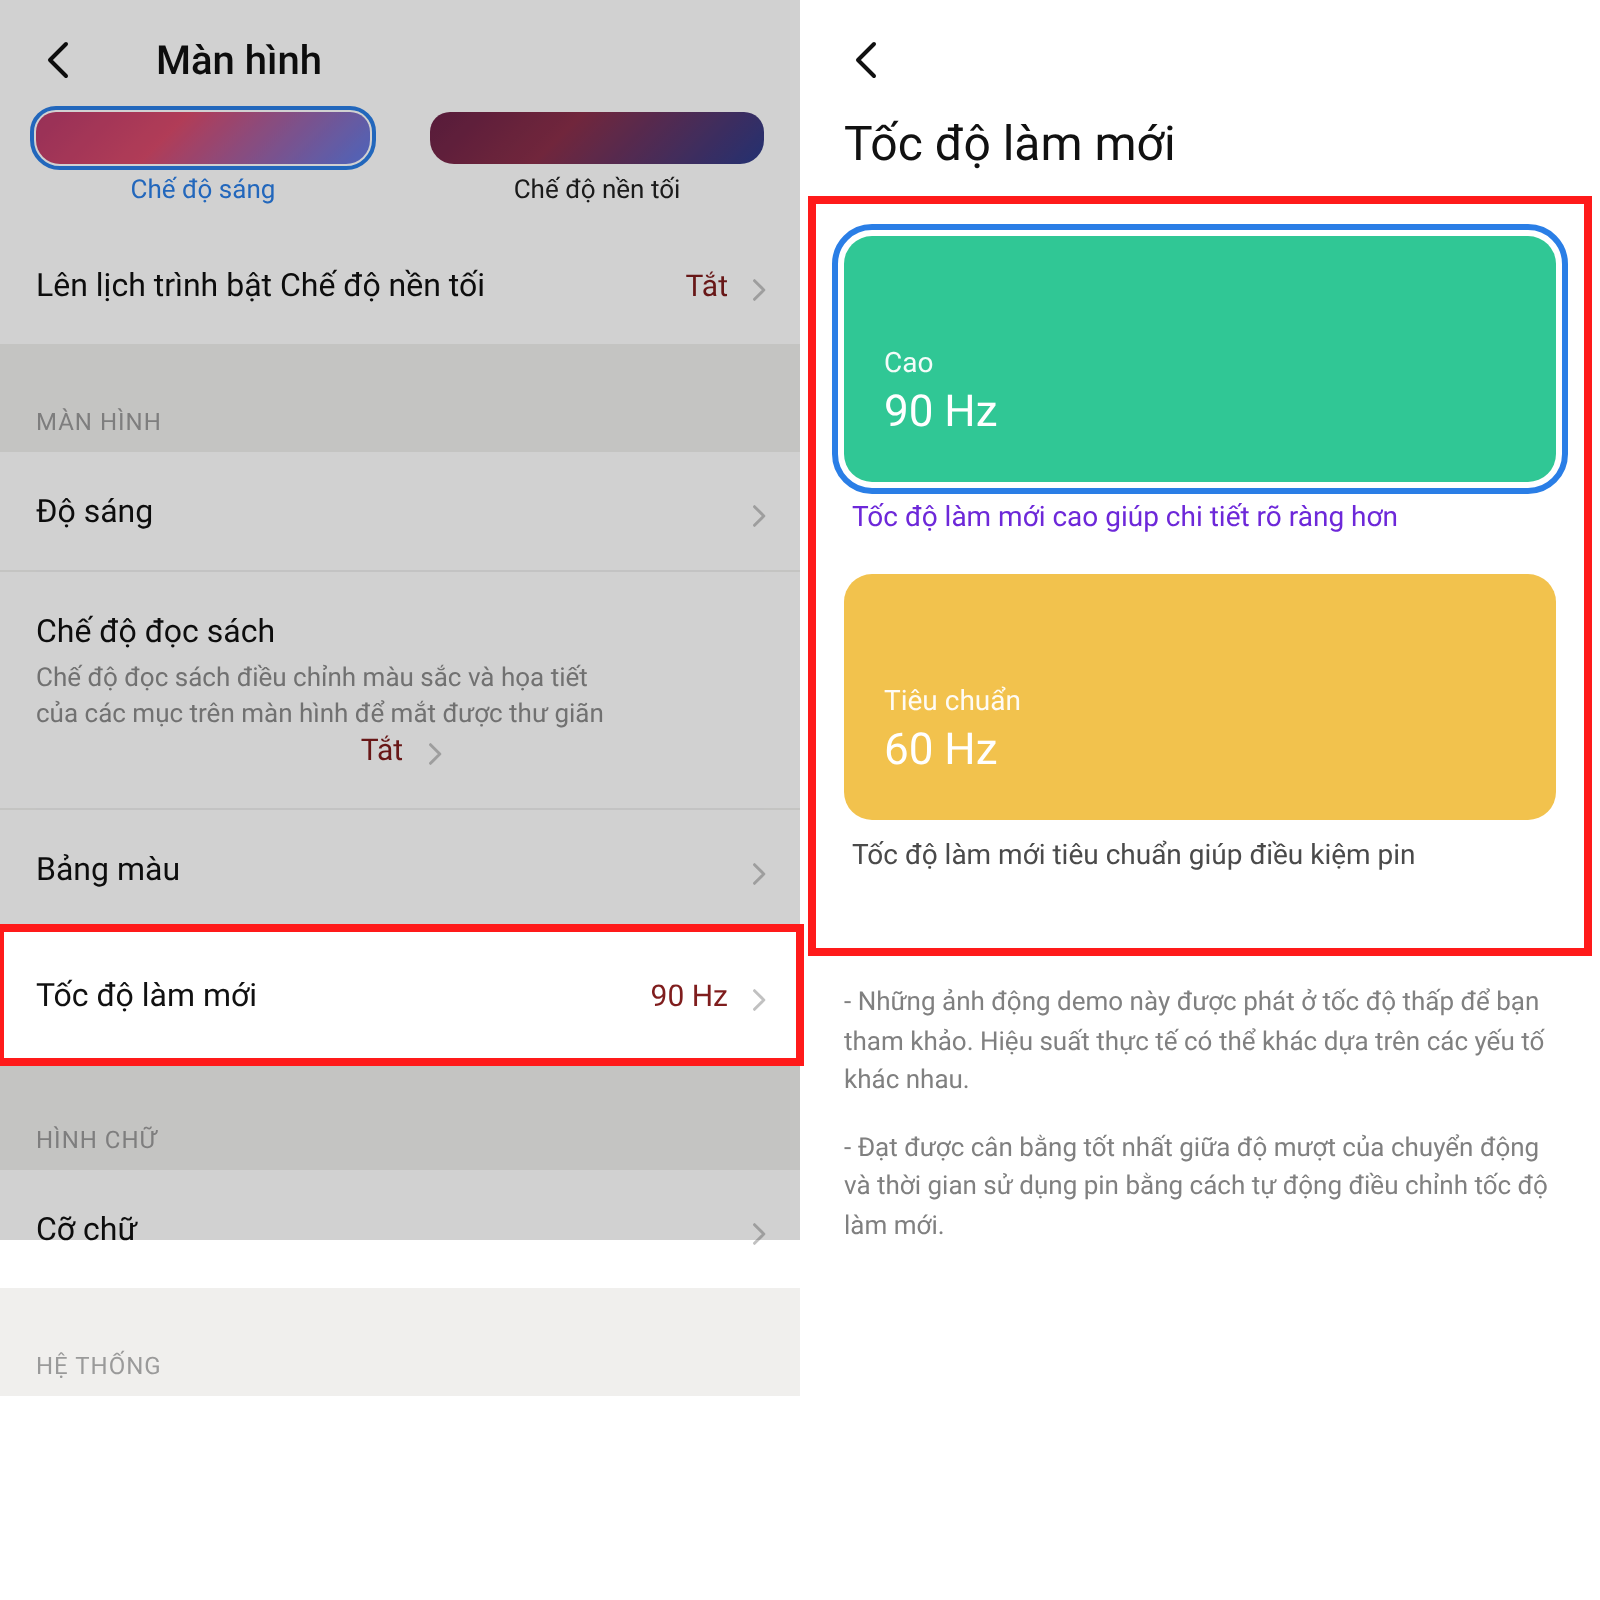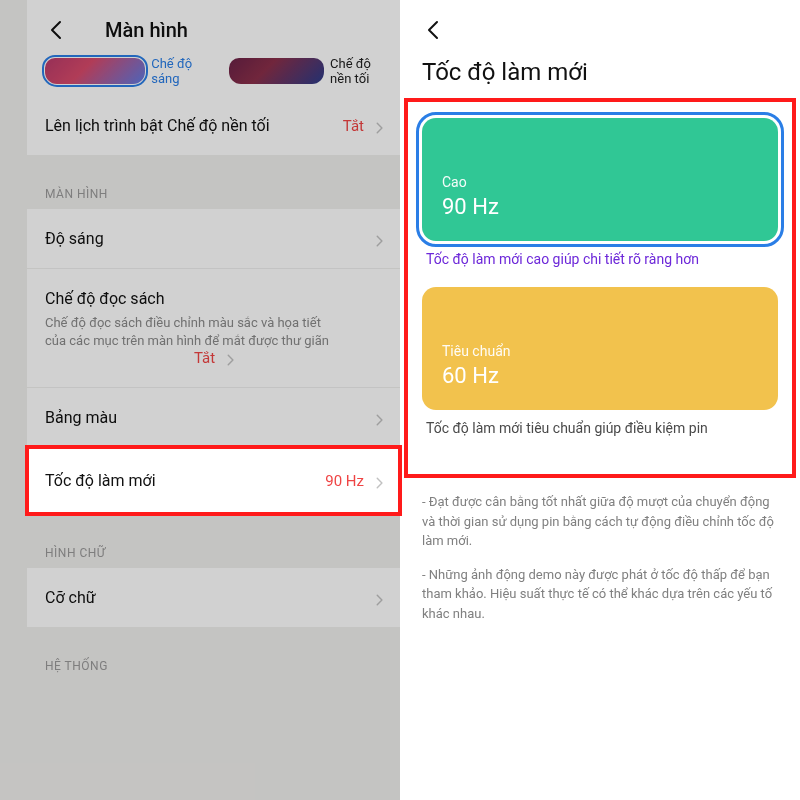--- a/index.html
+++ b/index.html
@@ -5,66 +5,65 @@
   * { box-sizing: border-box; margin: 0; padding: 0; }
   body {
     width: 800px; height: 800px;
     font-family: -apple-system, BlinkMacSystemFont, "Segoe UI", Roboto, sans-serif;
     display: flex;
     background: #fff;
     overflow: hidden;
   }
   
   .left {
-    width: 400px; height: 800px;
+    width: 400px; height: 620px;
     position: relative;
     background: #f0efed;
     color: #222;
-    padding-left: 27px;
   }
   .left-dim {
     position: absolute; inset: 0;
     background: rgba(0,0,0,0.18);
     z-index: 5;
     pointer-events: none;
   }
   .left-header {
     display: flex; align-items: center;
     padding: 18px 18px 8px 18px;
     background: #fff;
   }
   .left-header .back { width: 24px; height: 24px; margin-right: 36px; }
   .left-header .title { flex: 1; font-size: 20px; font-weight: 500; color: #111; }
 
   .theme-row {
     display: flex; gap: 30px;
     padding: 6px 18px 10px 18px;
     background: #fff;
   }
-  .theme-item { flex:1; display:flex; flex-direction:row; align-items:center; gap:6px; }
+  .theme-item { flex:1; display:flex; flex-direction:column; align-items:center; gap:6px; }
   .theme-thumb {
     width: 100%; height: 26px; border-radius: 10px 10px 12px 12px;
   }
   .theme-thumb.light {
     background: linear-gradient(135deg,#b83b6b 0%, #d84a6b 40%, #5e7be4 100%);
     outline: 2px solid #2a7ee6; outline-offset: 1px;
   }
   .theme-thumb.dark {
     background: linear-gradient(135deg,#6a2247 0%, #8a2f4a 40%, #2b3c8a 100%);
   }
   .theme-label { font-size: 13px; color:#222; }
   .theme-label.active { color:#2a7ee6; }
 
   .row {
     display:flex; align-items:center; justify-content:space-between;
     padding: 20px 18px;
     background:#fff;
   }
   .row .label { font-size:16px; color:#111; font-weight:400; }
-  .row .value { font-size:15px; color:#ef4444; margin-right:4px; }
+  .row .value { font-size:15px; color:#7f1d1d; margin-right:4px; }
   .chev { width:10px; height:10px; opacity:.4; }
   .row .sub { font-size:13px; color:#8a8a8a; margin-top:6px; max-width:300px; line-height:1.35; }
   .row.col { flex-direction:column; align-items:flex-start; }
   .row.col .text { flex:1; }
   .right-side { display:flex; align-items:center; gap:4px; align-self:center; }
 
   .sect-gap { height:28px; background:#f0efed; }
   .sect-head { font-size:12px; letter-spacing:.5px; color:#9a9a9a; padding: 4px 18px 8px; background:#f0efed; }
 
   .hr { height:1px; background:#eee; margin:0 18px; }
@@ -245,16 +244,16 @@
     <div class="card-caption high-cap">Tốc độ làm mới cao giúp chi tiết rõ ràng hơn</div>
 
     <div class="card std">
       <div class="name">Tiêu chuẩn</div>
       <div class="hz">60 Hz</div>
     </div>
     <div class="card-caption">Tốc độ làm mới tiêu chuẩn giúp điều kiệm pin</div>
   </div>
 
   <div class="notes">
+    <p>- Những ảnh động demo này được phát ở tốc độ thấp để bạn tham khảo. Hiệu suất thực tế có thể khác dựa trên các yếu tố khác nhau.</p>
     <p>- Đạt được cân bằng tốt nhất giữa độ mượt của chuyển động và thời gian sử dụng pin bằng cách tự động điều chỉnh tốc độ làm mới.</p>
-    <p>- Những ảnh động demo này được phát ở tốc độ thấp để bạn tham khảo. Hiệu suất thực tế có thể khác dựa trên các yếu tố khác nhau.</p>
   </div>
 </div>
 
 </body></html>

